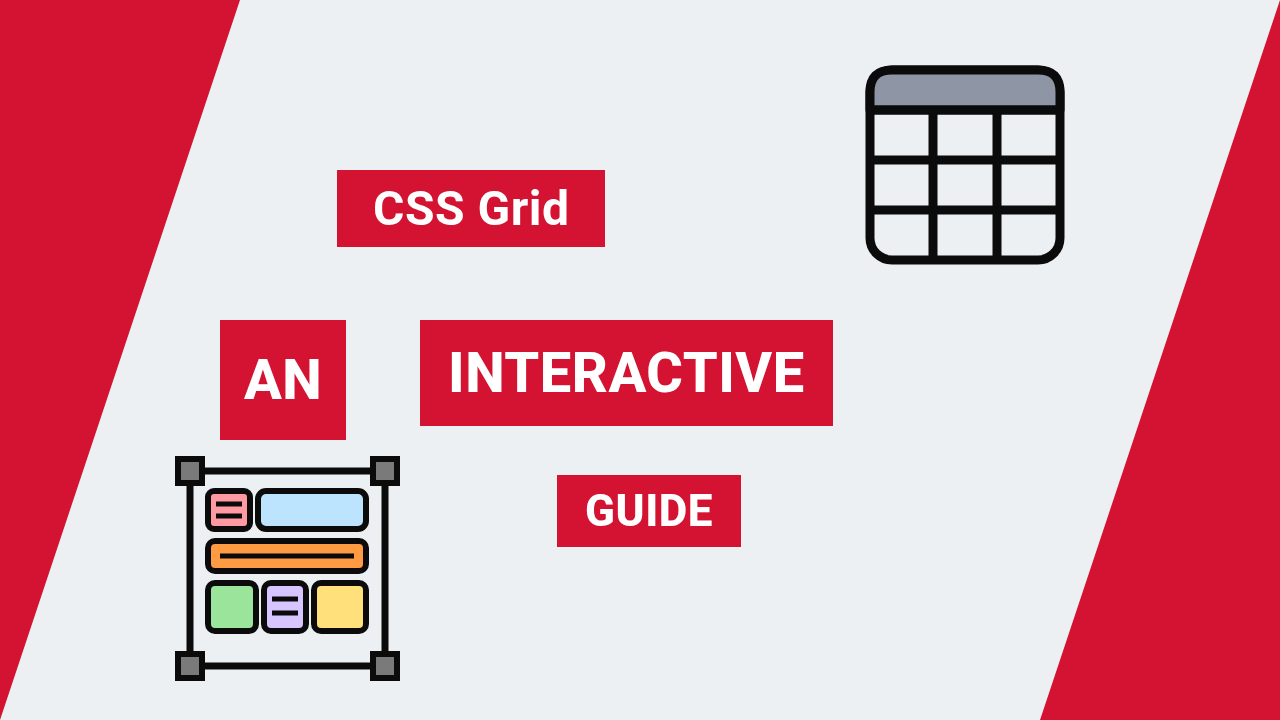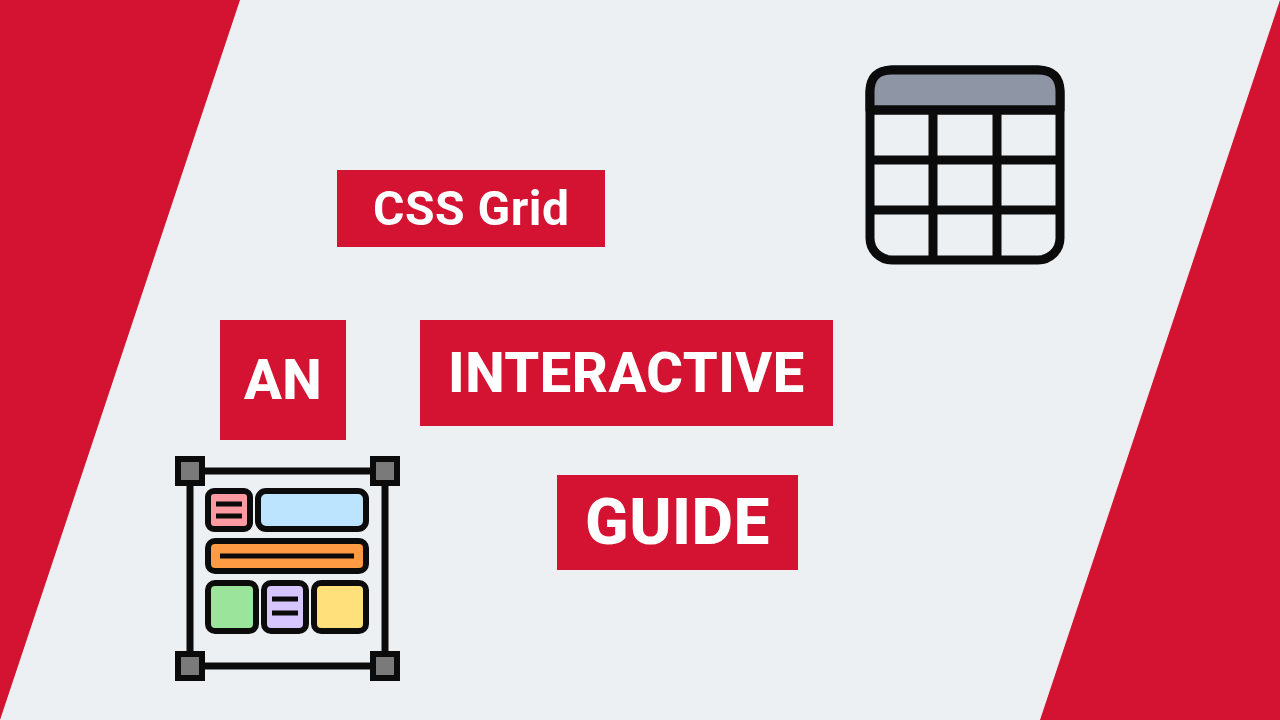--- a/index.html
+++ b/index.html
@@ -30,21 +30,21 @@
     background: #d41231;
     color: #fff;
     font-weight: 800;
     letter-spacing: 0.5px;
     padding: 8px 28px;
     white-space: nowrap;
   }
   #l1 { font-size: 48px; top: 170px; left: 300px; padding: 10px 36px; font-weight: 700; margin-left: 37px; }
   #l2 { font-size: 56px; top: 320px; left: 220px; padding: 27px 24px; }
   #l3 { font-size: 56px; top: 320px; left: 420px; padding: 20px 28px; }
-  #l4 { font-size: 64px; top: 475px; left: 557px; padding: 10px 28px; text-align: right; }
+  #l4 { font-size: 44px; top: 475px; left: 557px; padding: 10px 28px; text-align: right; }
 
   .icon { position: absolute; }
   .grid-icon { top: 60px; right: 210px; }
   .layout-icon { bottom: 30px; left: 170px; }
 </style>
 </head>
 <body>
 
 <div class="tri-left"></div>
 <div class="tri-right"></div>

